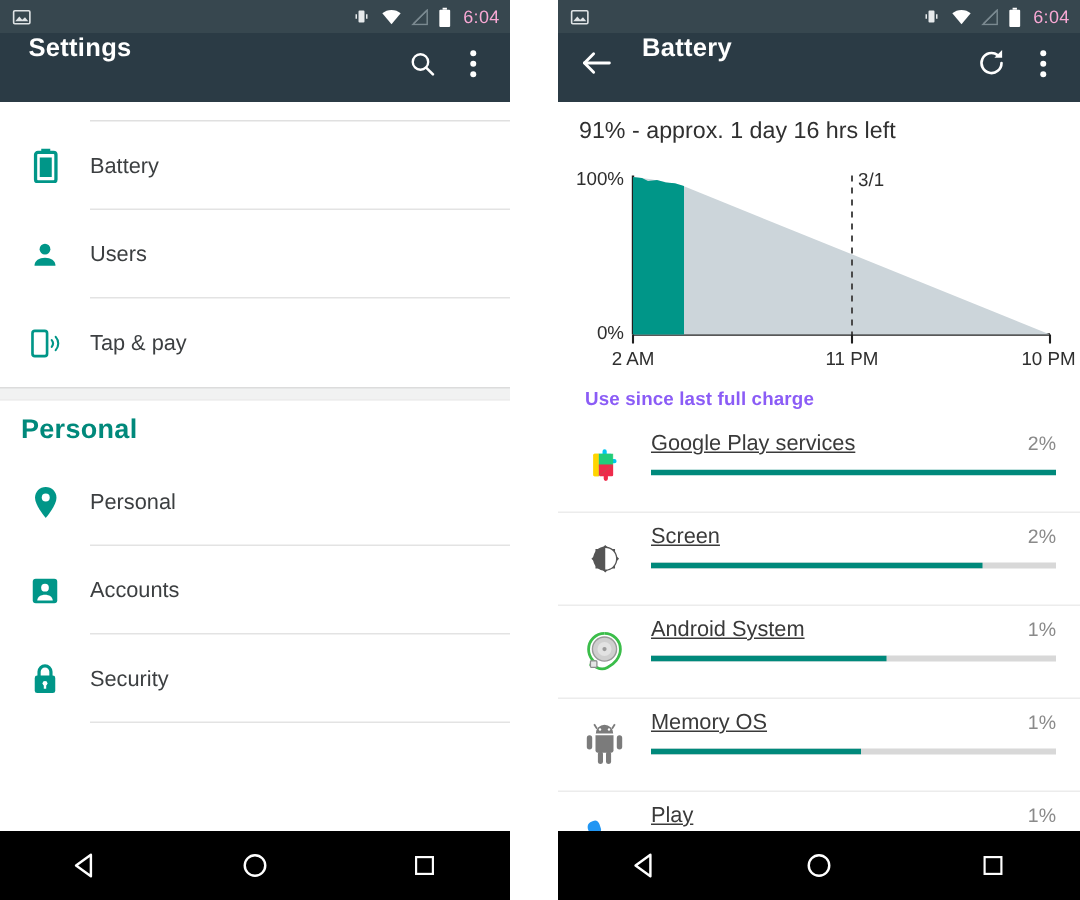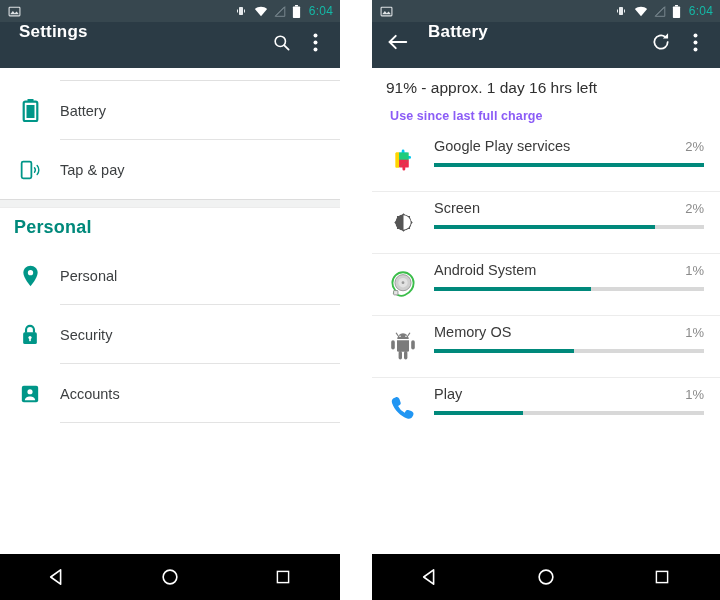--- a/index.html
+++ b/index.html
@@ -14,21 +14,21 @@
   
   .phone { position: relative; height: 600px; overflow: hidden; background: #fff; }
   .phone.left  { width: 340px; }
   .gutter { width: 32px; height: 600px; background: #ffffff; }
   .phone.right { width: 348px; }
 
   
   .statusbar {
     height: 22px; background: #37474f;
     display: flex; align-items: center;
-    padding: 0 7px 0 8px; color: #14b8a6;
+    padding: 0 7px 0 8px; color: #f9a8d4;
   }
   .sb-left { display: flex; align-items: center; flex: 1; }
   .sb-right { display: flex; align-items: center; gap: 6px; }
   .sb-time { font-size: 12px; letter-spacing: .2px; margin-left: 2px; }
   .ic { display: inline-block; line-height: 0; }
 
   
   .actionbar {
     height: 46px; background: #2b3b45;
     display: flex; align-items: flex-start;
@@ -83,21 +83,21 @@
   .arow {
     height: 62px; position: relative; cursor: pointer;
     display: flex; align-items: flex-start; padding-top: 8px;
   }
   .arow .aicon {
     width: 62px; flex: 0 0 62px; height: 44px;
     display: flex; align-items: center; justify-content: center;
   }
   .arow .abody { flex: 1; padding-right: 16px; }
   .arow .aline { display: flex; align-items: baseline; }
-  .arow .aname { font-size: 14.5px; color: #3a3a3a; flex: 1; }
+  .arow .aname { font-size: 14.5px; color: #3a3a3a; flex: 1; text-decoration: underline; }
   .arow .apct { font-size: 13px; color: #8a8a8a; }
   .abar {
     height: 4px; background: #d8d8d8; margin-top: 9px;
     border-radius: 0; overflow: hidden;
   }
   .abar > i { display: block; height: 4px; background: #00897b; }
   .arow .adiv {
     position: absolute; left: 0; right: 0; bottom: 0;
     height: 1px; background: #ececec;
   }
@@ -186,20 +186,30 @@
               <rect x="5" y="0" width="6" height="3" fill="#009688"></rect>
               <rect x="1.2" y="2.6" width="13.6" height="19.6" rx="1.6" fill="none" stroke="#009688" stroke-width="2.2"></rect>
               <rect x="4" y="6" width="8" height="13" fill="#009688"></rect>
             </svg>
         </div>
         <div class="slabel">Battery</div>
         <div class="sdiv"></div>
       </div>
 
 
+      <div class="srow">
+        <div class="sicon">
+          <svg width="20" height="20" viewBox="0 0 24 24">
+              <circle cx="12" cy="7.3" r="4.3" fill="#009688"></circle>
+              <path d="M3.6 20.5c0-4.1 3.8-6.4 8.4-6.4s8.4 2.3 8.4 6.4z" fill="#009688"></path>
+            </svg>
+        </div>
+        <div class="slabel">Users</div>
+        <div class="sdiv"></div>
+      </div>
 
       <div class="srow">
         <div class="sicon">
           <svg width="23" height="22" viewBox="0 0 26 24">
             <rect x="3" y="2.5" width="11" height="19" rx="1.8" fill="none" stroke="#009688" stroke-width="2"></rect>
             <g fill="none" stroke="#009688" stroke-width="1.6" stroke-linecap="round">
               <path d="M17.5 9.5a4 4 0 010 5"></path>
                 <path d="M20.5 7a7.5 7.5 0 010 10"></path>
             </g>
           </svg>
@@ -216,43 +226,43 @@
               <path d="M9 .8C4.6.8 1.2 4.2 1.2 8.5 1.2 14.3 9 23.2 9 23.2s7.8-8.9 7.8-14.7C16.8 4.2 13.4.8 9 .8z" fill="#009688"></path>
               <circle cx="9" cy="8.4" r="2.9" fill="#ffffff"></circle>
             </svg>
         </div>
         <div class="slabel">Personal</div>
         <div class="sdiv"></div>
       </div>
 
       <div class="srow">
         <div class="sicon">
+          <svg width="20" height="20" viewBox="0 0 24 24">
+              <rect x="2.2" y="2.2" width="19.6" height="19.6" rx="2.4" fill="#009688"></rect>
+              <circle cx="12" cy="9.3" r="3.1" fill="#ffffff"></circle>
+              <path d="M5.8 19.6c0-3 2.9-4.7 6.2-4.7s6.2 1.7 6.2 4.7z" fill="#ffffff"></path>
+            </svg>
+        </div>
+        <div class="slabel">Accounts</div>
+        <div class="sdiv"></div>
+      </div>
+
+      <div class="srow">
+        <div class="sicon">
           <svg width="18" height="23" viewBox="0 0 20 24">
               <path d="M5.6 10V6.8a4.4 4.4 0 018.8 0V10" fill="none" stroke="#009688" stroke-width="2.4"></path>
               <rect x="2.4" y="9.6" width="15.2" height="13" rx="1.8" fill="#009688"></rect>
               <circle cx="10" cy="15.4" r="1.8" fill="#ffffff"></circle>
               <rect x="9.1" y="15.4" width="1.8" height="4" fill="#ffffff"></rect>
             </svg>
         </div>
         <div class="slabel">Security</div>
         <div class="sdiv"></div>
       </div>
 
-      <div class="srow">
-        <div class="sicon">
-          <svg width="20" height="20" viewBox="0 0 24 24">
-              <rect x="2.2" y="2.2" width="19.6" height="19.6" rx="2.4" fill="#009688"></rect>
-              <circle cx="12" cy="9.3" r="3.1" fill="#ffffff"></circle>
-              <path d="M5.8 19.6c0-3 2.9-4.7 6.2-4.7s6.2 1.7 6.2 4.7z" fill="#ffffff"></path>
-            </svg>
-        </div>
-        <div class="slabel">Accounts</div>
-        <div class="sdiv"></div>
-      </div>
-
       <div class="partial-icon">
         <svg width="22" height="8" viewBox="0 0 22 8">
             <ellipse cx="11" cy="8" rx="10" ry="7" fill="#009688"></ellipse>
           </svg>
       </div>
     </div>
 
     <div class="navbar">
       <div class="navbtn">
         <span class="ic">
@@ -347,20 +357,43 @@
               <circle cx="2.5" cy="16.5" r="2" fill="#fff"></circle>
             </svg>
         </span>
       </div>
     </div>
 
     <div class="battery-body">
 
       <div class="batt-summary">91% - approx. 1 day 16 hrs left</div>
 
+      <div class="chart-wrap">
+        <svg class="chart-svg" width="348" height="150" viewBox="0 0 348 150">
+
+          <text x="44" y="22" text-anchor="end" font-family="Liberation Sans, sans-serif" font-size="12.5" fill="#2f2f2f">100%</text>
+          <text x="44" y="125" text-anchor="end" font-family="Liberation Sans, sans-serif" font-size="12.5" fill="#2f2f2f">0%</text>
+
+          <path d="M50 16 L50 122" stroke="#202020" stroke-width="1.6"></path>
+          <path d="M50 122 L328 122" stroke="#202020" stroke-width="1.6"></path>
+
+          <path d="M50 17 L62 18.5 L70 20 L78 21.8 L84 23.2 L328 122 L50 122 Z" fill="#ccd5da"></path>
+
+          <path d="M50 17 L56 17.6 L60 19.6 L66 19.0 L72 20.6 L78 21.2 L84 23.0 L84 122 L50 122 Z" fill="#009688"></path>
+
+          <path d="M196 16 L196 128" stroke="#4a4a4a" stroke-width="1.3" stroke-dasharray="4 4"></path>
+          <text x="200" y="23" font-family="Liberation Sans, sans-serif" font-size="12.5" fill="#2f2f2f">3/1</text>
+
+          <path d="M50 122 L50 128 M196 122 L196 128 M328 122 L328 128" stroke="#202020" stroke-width="1.4"></path>
+
+          <text x="50" y="142" text-anchor="middle" font-family="Liberation Sans, sans-serif" font-size="12.5" fill="#2f2f2f">2 AM</text>
+          <text x="196" y="142" text-anchor="middle" font-family="Liberation Sans, sans-serif" font-size="12.5" fill="#2f2f2f">11 PM</text>
+          <text x="327" y="142" text-anchor="middle" font-family="Liberation Sans, sans-serif" font-size="12.5" fill="#2f2f2f">10 PM</text>
+        </svg>
+      </div>
 
       <div class="use-since">Use since last full charge</div>
 
       <div class="arow">
         <div class="aicon">
           <svg width="28" height="28" viewBox="0 0 32 32">
             <path d="M11.5 7.5h3V5.6a1.6 1.6 0 113.2 0v1.9h3a1 1 0 011 1v3h1.9a1.6 1.6 0 110 3.2h-1.9v3H11.5z" fill="#00c8f0"></path>
             <path d="M11.5 15.7h11.1v7.9a1 1 0 01-1 1h-3v1.9a1.6 1.6 0 11-3.2 0v-1.9h-3z" fill="#ee2b4b"></path>
             <path d="M11.5 7.5v17.1h-3a1 1 0 01-1-1V8.5a1 1 0 011-1z" fill="#ffd500"></path>
             <path d="M22.6 8.5v15.1L8.2 24.4 7.9 7.8z" fill="none"></path>

